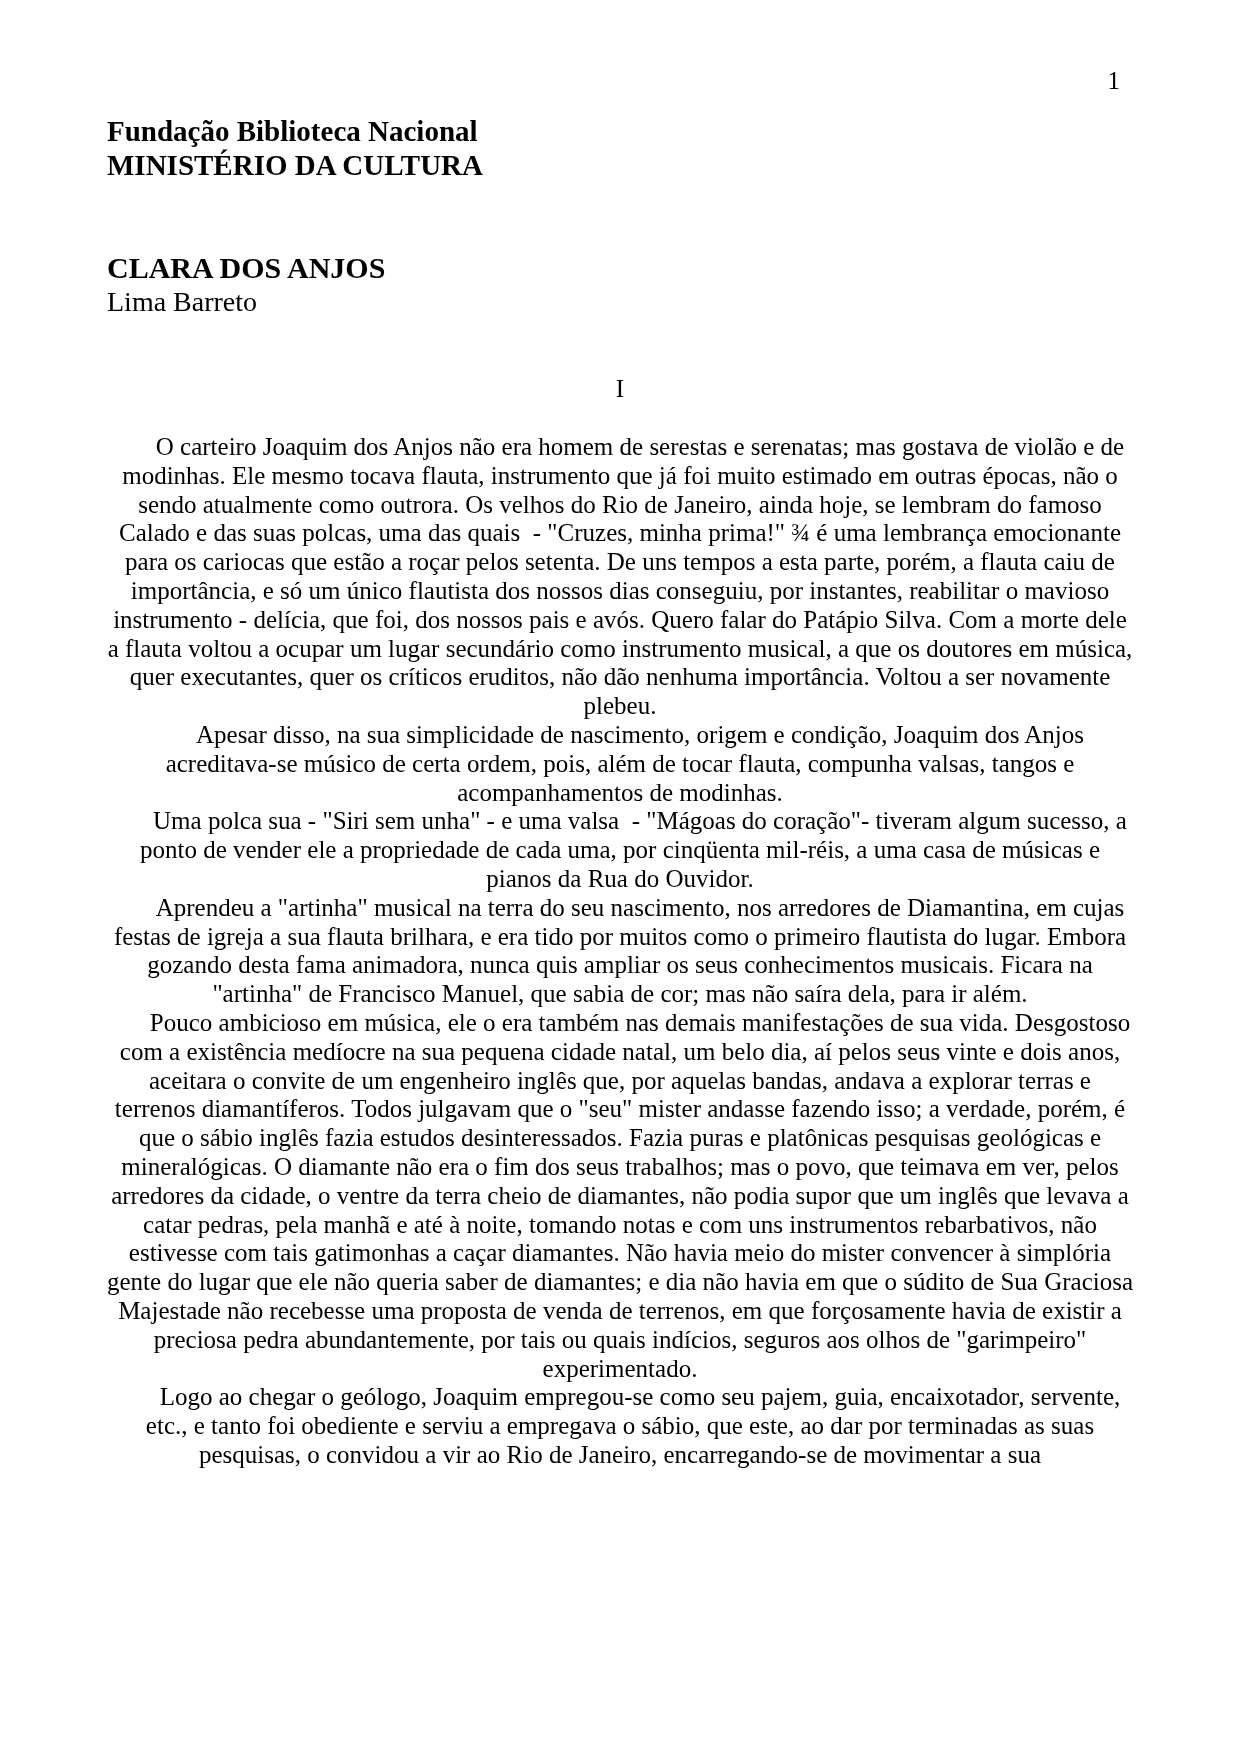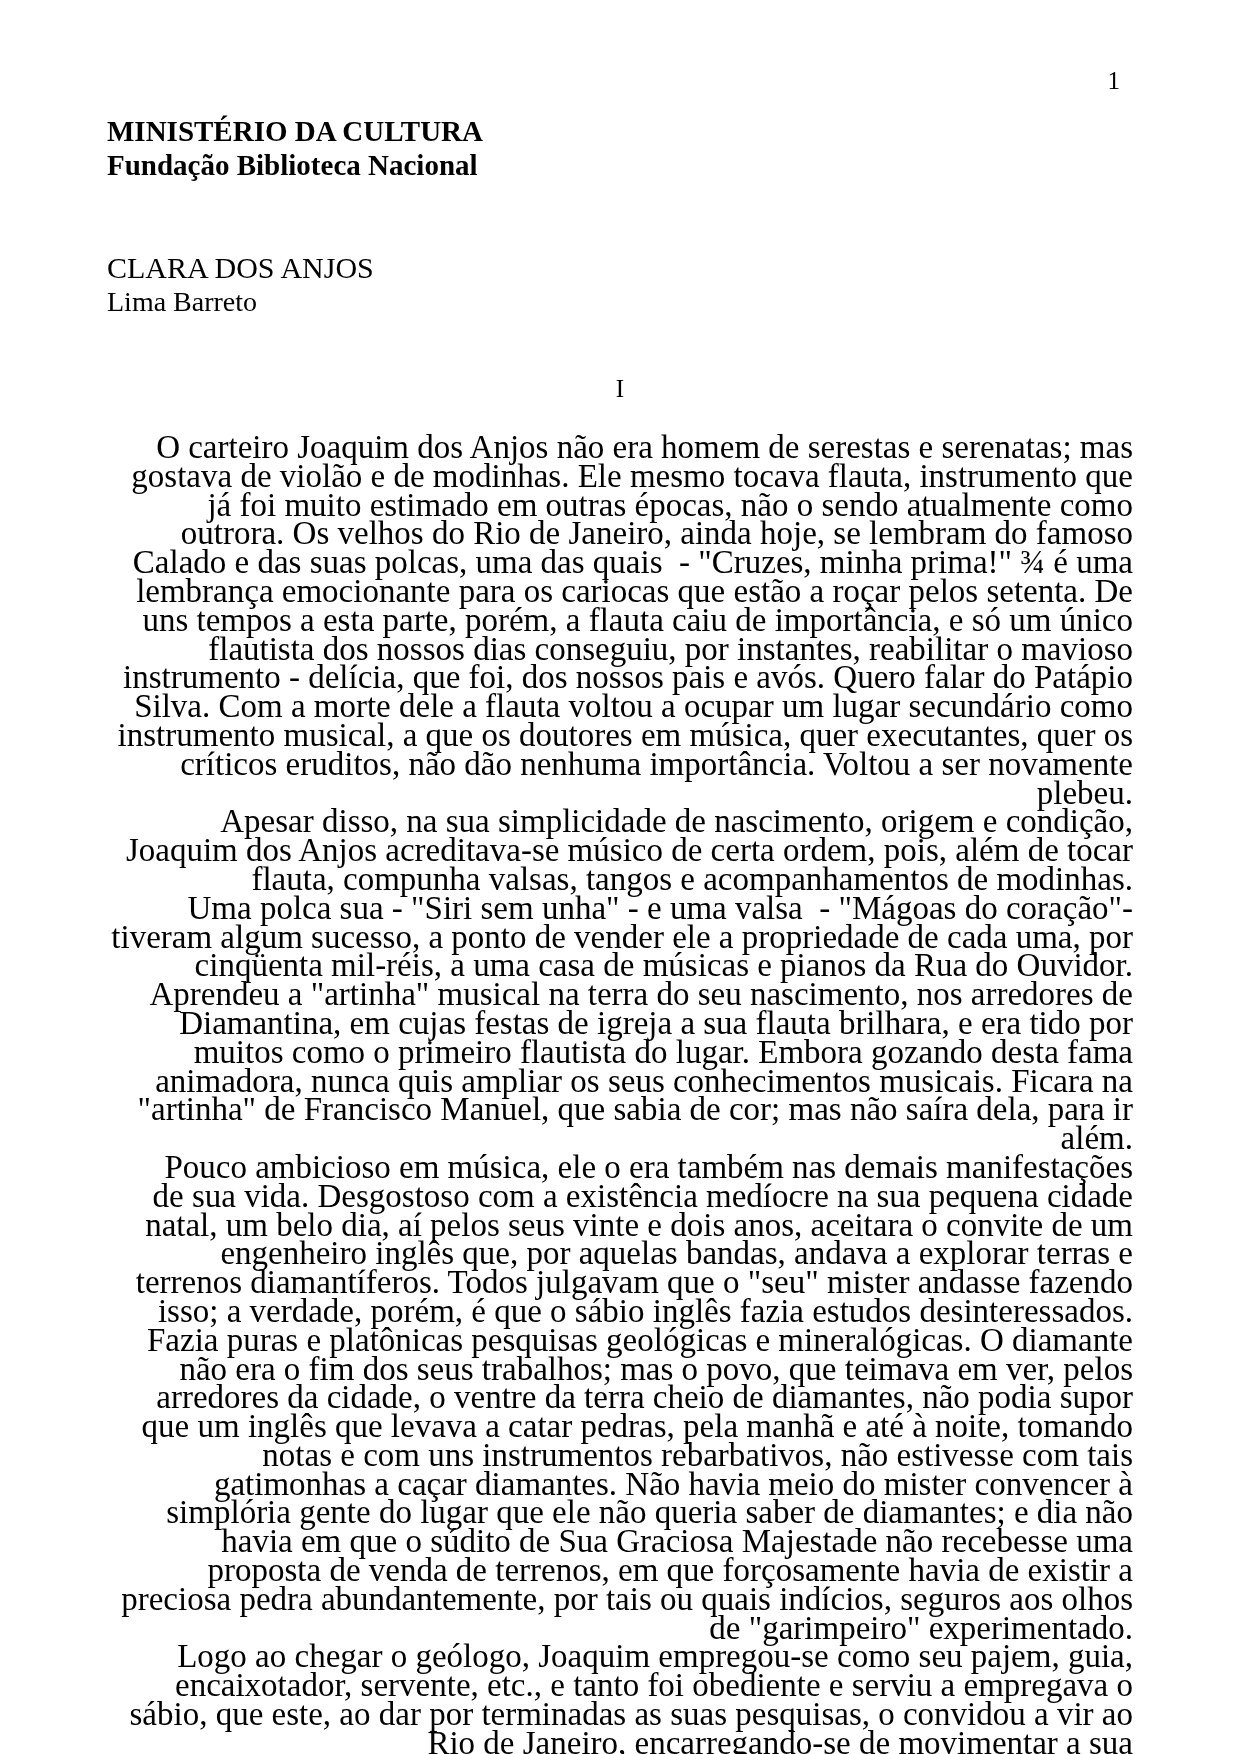--- a/index.html
+++ b/index.html
@@ -34,54 +34,54 @@
     font-weight: bold;
   }
   .org-italic {
     font-style: italic;
   }
   .title-block {
     margin-top: 69px;
     line-height: 34px;
   }
   .book-title {
-    font-weight: normal;
+    font-weight: bold;
     font-size: 30px;
   }
   .author {
     font-size: 28px;
   }
   .chapter {
     margin-top: 55px;
     font-size: 25px;
     line-height: 29px;
     text-align: center;
   }
   .body-text {
     margin-top: 30px;
   }
   .para {
     margin: 0;
-    font-size: 33px;
+    font-size: 25px;
     line-height: 28.8px;
     text-indent: 40px;
-    text-align: right;
+    text-align: center;
     white-space: pre-wrap;
   }
 </style>
 </head>
 <body>
 
 <div class="page">
 
   <div class="page-number">1</div>
 
   <header class="letterhead">
+    <div class="org-bold">Fundação Biblioteca Nacional</div>
     <div class="org-bold">MINISTÉRIO DA CULTURA</div>
-    <div class="org-bold">Fundação Biblioteca Nacional</div>
   </header>
 
   <section class="title-block">
     <div class="book-title">CLARA DOS ANJOS</div>
     <div class="author">Lima Barreto</div>
   </section>
 
   <div class="chapter">I</div>
 
   <main class="body-text">

